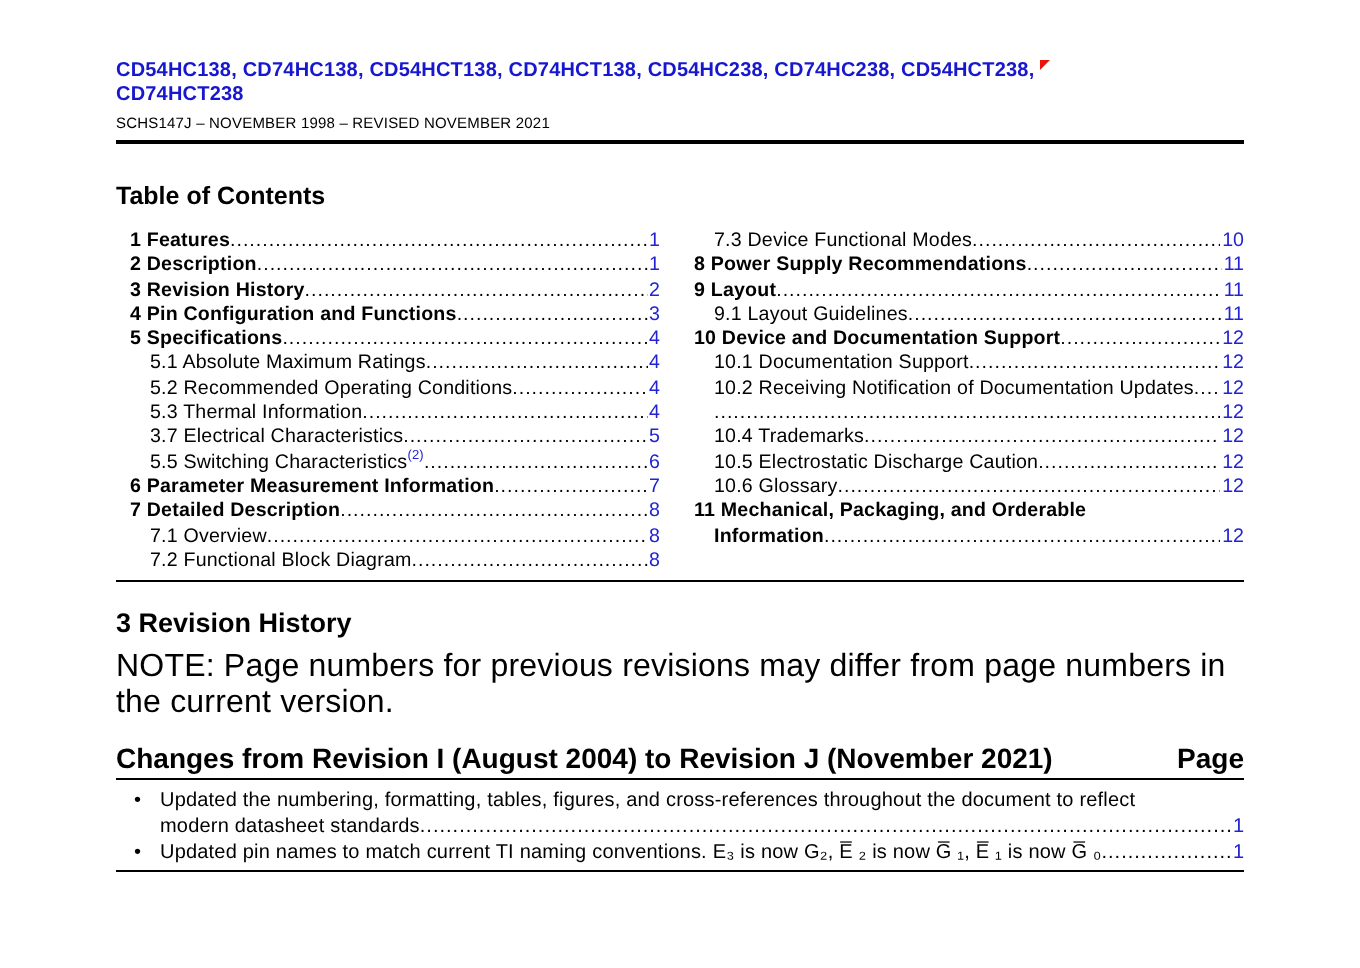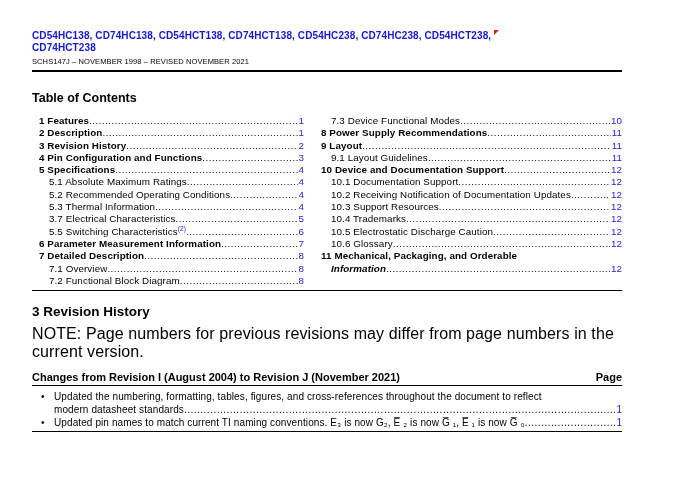--- a/index.html
+++ b/index.html
@@ -5,48 +5,48 @@
   :root{
     --header_blue:#1717cf;
     --link_blue:#2323d3;
     --marker_red:#e8150d;
   }
   *{box-sizing:border-box;}
   body{margin:0;background:#ffffff;}
   .page{
     position:relative;width:680px;height:440px;background:#fff;
     font-family:"Liberation Sans","DejaVu Sans",sans-serif;color:#000;
-    padding:30px 58px 0 32px;overflow:hidden;
+    padding:30px 58px 0 58px;overflow:hidden;
   }
   
   .part-numbers{color:var(--header_blue);font-weight:bold;font-size:10px;line-height:12px;letter-spacing:.1px;}
   .marker{display:inline-block;width:0;height:0;border-top:5px solid var(--marker_red);border-right:5px solid transparent;margin-left:3px;vertical-align:top;}
   .doc-info{font-size:7.5px;margin-top:3px;color:#000;letter-spacing:.1px;}
   hr{border:none;margin:0;}
   .rule-thick{border-top:2.5px solid #000;margin-top:4px;}
   .rule-mid{border-top:1.6px solid #000;margin-top:3px;}
   .rule-thin{border-top:1.1px solid #000;margin-top:2px;}
   
   .toc-title{font-size:12.5px;font-weight:bold;text-align:left;margin:19px 0 0 0;}
   .toc-cols{display:flex;gap:17px;margin-top:10px;padding-left:7px;font-size:9.8px;line-height:12.3px;}
   .col-left{width:265px;flex:0 0 265px;}
   .col-right{flex:1;min-width:0;}
   .toc-row{display:flex;align-items:flex-end;}
   .toc-row .t{letter-spacing:.1px;white-space:nowrap;}
   .toc-row.bold .t{font-weight:bold;}
   .toc-row.sub{padding-left:10px;}
-  .toc-row .cont{padding-left:10px;font-style:italic;}
+  .toc-row .cont{padding-left:10px;}
   .leader{flex:1;overflow:hidden;white-space:nowrap;letter-spacing:.5px;min-width:4px;}
   .leader::before{content:"..........................................................................................................................................................................................................................................................";}
   .pg{color:var(--link_blue);white-space:nowrap;padding-left:1px;}
   sup.fn{font-size:6.5px;color:var(--link_blue);line-height:0;}
   
   .rev-heading{font-size:13.5px;font-weight:bold;margin:13px 0 0 0;}
   .rev-note{font-size:16px;margin:6px 0 0 0;letter-spacing:.1px;}
-  .changes-hdr{display:flex;justify-content:space-between;align-items:flex-end;font-size:11px;font-weight:bold;margin-top:10px;padding-bottom:2px;border-bottom:1.1px solid #000;}
+  .changes-hdr{display:flex;justify-content:space-between;align-items:flex-end;font-size:14px;font-weight:bold;margin-top:10px;padding-bottom:2px;border-bottom:1.1px solid #000;}
   .bullets{list-style:none;margin:4px 0 0 0;padding:0;font-size:10px;line-height:13px;}
   .b-row{display:flex;align-items:flex-end;}
   .b-marker{flex:0 0 22px;padding-left:9px;}
   .b-text{letter-spacing:.1px;text-align:center;}
   .b-cont{padding-left:22px;}
 </style>
 </head>
 <body>
 
 <div class="page">
@@ -167,21 +167,20 @@
             <span class="t">10.1 Documentation Support</span>
             <span class="leader"></span>
             <span class="pg">12</span>
           </div>
         <div class="toc-row sub">
             <span class="t">10.2 Receiving Notification of Documentation Updates</span>
             <span class="leader"></span>
             <span class="pg">12</span>
           </div>
         <div class="toc-row sub">
-            <span class="t">10.3 Support Resources</span>
             <span class="leader"></span>
             <span class="pg">12</span>
           </div>
         <div class="toc-row sub">
             <span class="t">10.4 Trademarks</span>
             <span class="leader"></span>
             <span class="pg">12</span>
           </div>
         <div class="toc-row sub">
             <span class="t">10.5 Electrostatic Discharge Caution</span>

